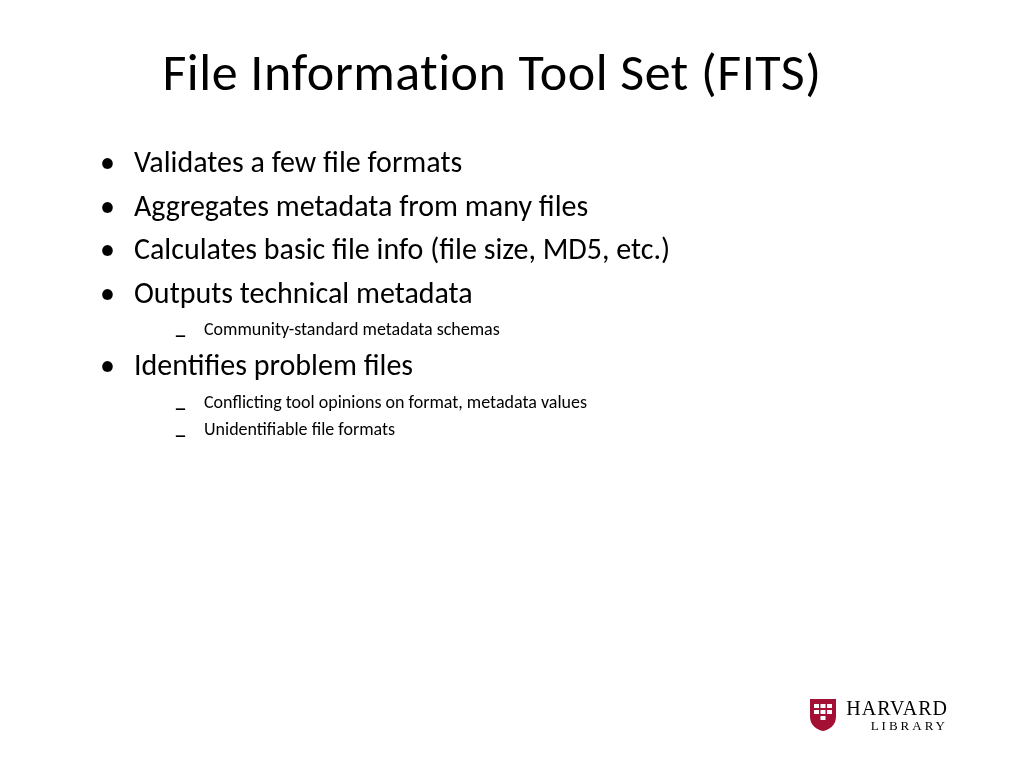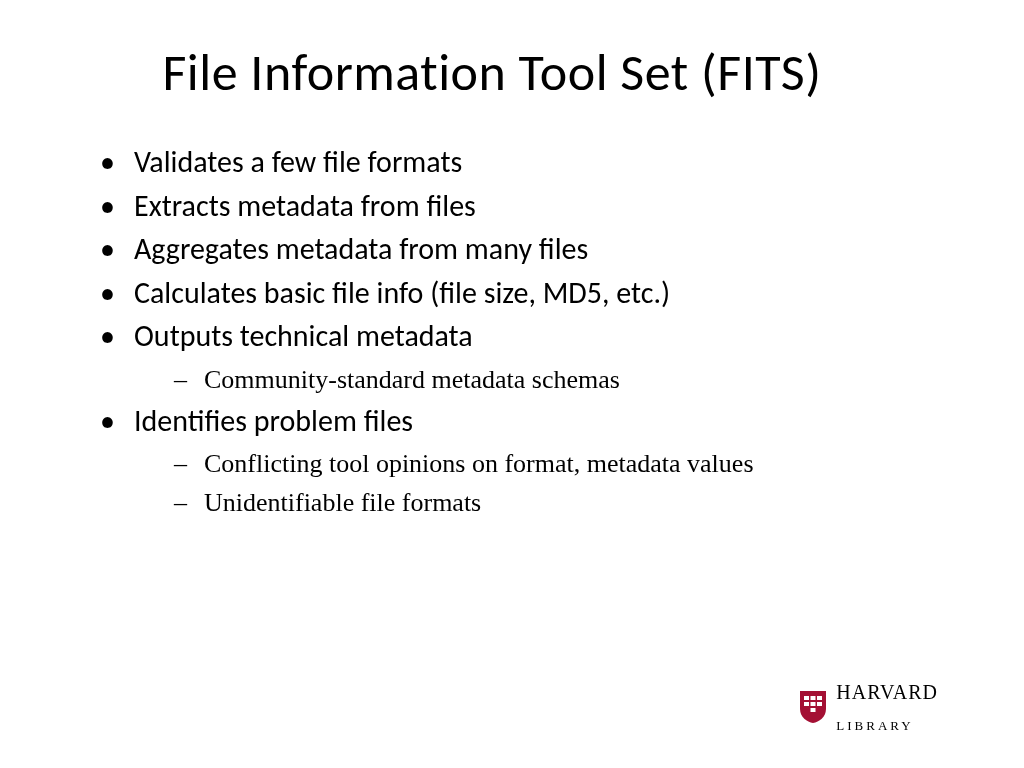--- a/index.html
+++ b/index.html
@@ -3,38 +3,37 @@
 <meta charset="utf-8">
 <style>
   * { margin: 0; padding: 0; box-sizing: border-box; }
   html, body { width: 1024px; height: 768px; background: #fff; font-family: Calibri, "Segoe UI", Arial, sans-serif; color: #000; }
   .slide { width: 984px; height: 768px; position: relative; padding: 40px 60px 60px 60px; }
   .title { font-size: 52px; font-weight: 400; text-align: center; margin-bottom: 36px; letter-spacing: 0.5px; }
   ul.top { list-style: none; padding-left: 40px; }
   ul.top > li { font-size: 30px; line-height: 1.45; position: relative; padding-left: 34px; }
   ul.top > li::before { content: "•"; position: absolute; left: 0; top: 0; font-size: 30px; }
   ul.sub { list-style: none; padding-left: 40px; margin-top: 2px; }
-  ul.sub > li { font-size: 26px; line-height: 1.5; position: relative; padding-left: 30px; font-family: Liberation Serif, serif; }
+  ul.sub > li { font-size: 18px; line-height: 1.5; position: relative; padding-left: 30px; }
   ul.sub > li::before { content: "–"; position: absolute; left: 0; top: 0; font-size: 26px; }
-  .logo { position: absolute; bottom: 36px; right: 46px; display: flex; align-items: center; gap: 10px; }
+  .logo { position: absolute; bottom: 36px; right: 36px; display: flex; align-items: center; gap: 10px; }
   .shield { width: 26px; height: 32px; position: relative; }
   .shield svg { width: 100%; height: 100%; display: block; }
   .logo-text { display: flex; flex-direction: column; line-height: 1; }
   .logo-h { font-family: Georgia, "Times New Roman", serif; font-size: 20px; letter-spacing: 1px; font-weight: 400; }
-  .logo-l { font-family: Georgia, "Times New Roman", serif; font-size: 13px; letter-spacing: 3px; text-align: left; margin-top: 17px; }
+  .logo-l { font-family: Georgia, "Times New Roman", serif; font-size: 13px; letter-spacing: 3px; text-align: right; margin-top: 1px; }
 </style>
 </head>
 <body>
 
 <div class="slide">
   <h1 class="title">File Information Tool Set (FITS)</h1>
 
   <ul class="top">
     <li><span>Validates a few file formats</span></li>
-    <li><span>Extracts metadata from files</span></li>
     <li><span>Aggregates metadata from many files</span></li>
     <li><span>Calculates basic file info (file size, MD5, etc.)</span></li>
     <li>
       <span>Outputs technical metadata</span>
       <ul class="sub">
         <li><span>Community-standard metadata schemas</span></li>
       </ul>
     </li>
     <li>
       <span>Identifies problem files</span>

